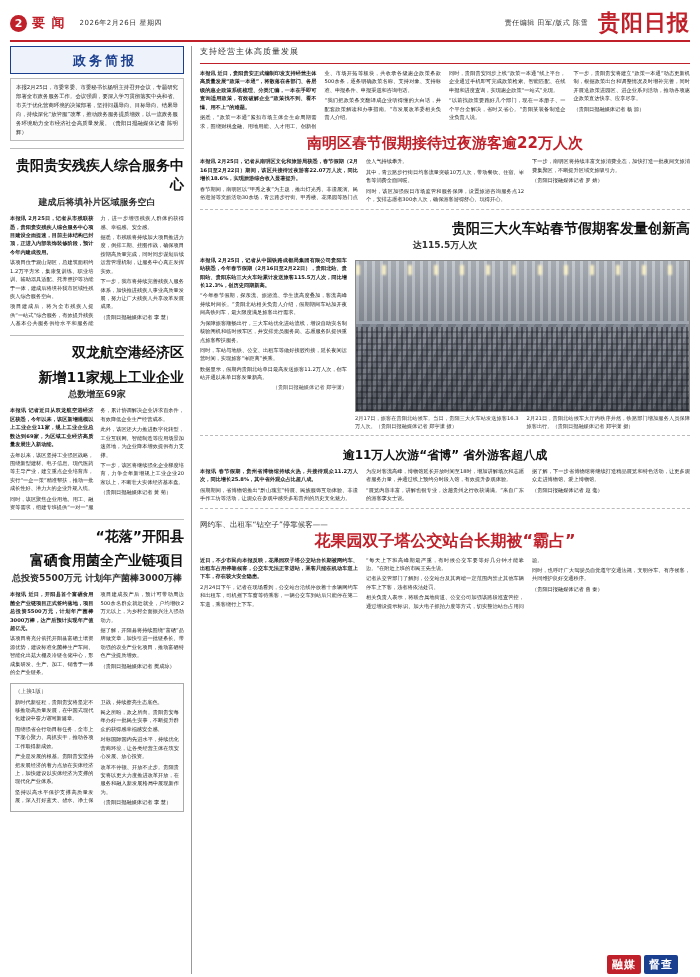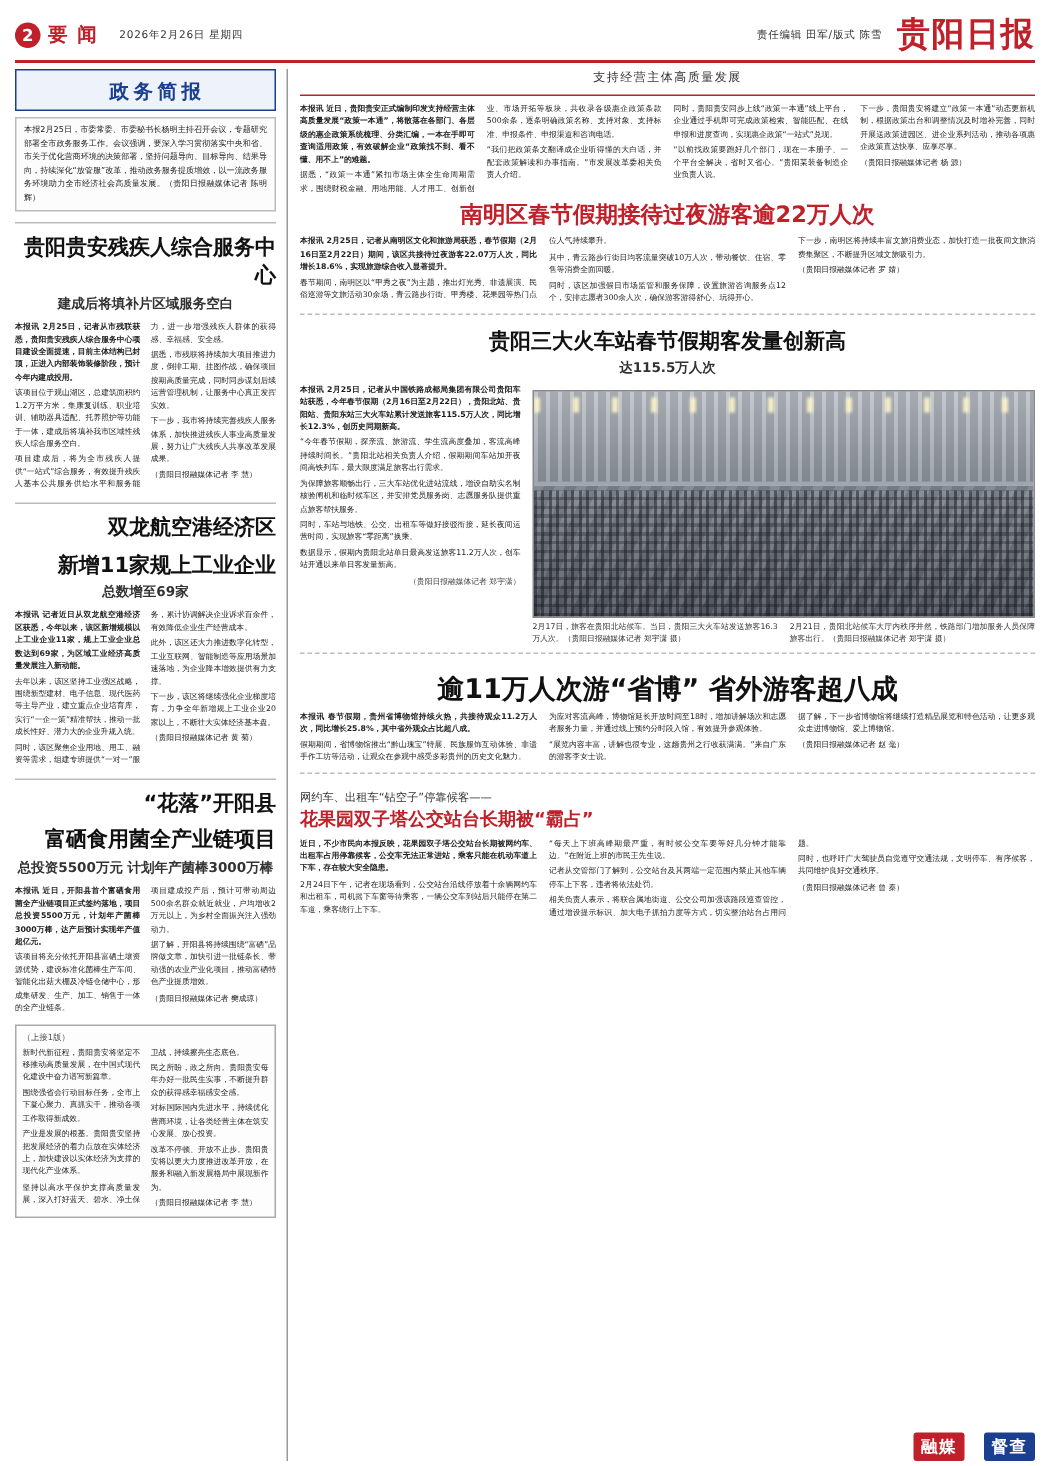--- a/index.html
+++ b/index.html
@@ -50,21 +50,21 @@
   .body-cols{column-count:2;column-gap:7px;column-rule:none;}
   .body-cols p{margin:0 0 2px 0;font-size:5.2px;line-height:1.62;text-align:justify;color:#222;}
   .byline{font-size:5.2px;text-align:right;color:#444;margin-top:2px;}
   .lede{font-weight:bold;}
 
   
   .boxed{border:1px solid #aaa;padding:4px;margin-top:6px;background:#fdfdfd;}
   .boxed .tagline{font-size:5.6px;color:#555;margin-bottom:2px;}
 
   
-  .topline{font-size:8px;text-align:center;color:#333;letter-spacing:1px;margin-bottom:2px;}
+  .topline{font-size:8px;color:#333;letter-spacing:1px;margin-bottom:2px;}
   .megaHL{
     font-size:27px;font-weight:bold;text-align:center;color:#111;letter-spacing:1px;
     font-family:"DejaVu Serif","Liberation Serif",serif;line-height:1.15;margin:2px 0 6px;
   }
   .hr-red{border:0;border-top:1.5px solid #c0202a;margin:4px 0 5px;}
   .r-body{column-count:4;column-gap:8px;}
   .r-body p{margin:0 0 2px 0;font-size:5.2px;line-height:1.62;text-align:justify;color:#222;}
 
   
   .fest-wrap{
@@ -79,21 +79,21 @@
     opacity:.85;
   }
   .fest-left{font-size:11px;font-weight:bold;color:#ffe9a8;letter-spacing:1px;}
   .fest-right{
     margin-left:6px;font-size:14px;font-weight:bold;color:#fff;letter-spacing:2px;
     font-family:"DejaVu Serif","Liberation Serif",serif;
     text-shadow:0 0 3px rgba(0,0,0,.3);
   }
 
   .hlB{font-size:15px;font-weight:bold;text-align:center;color:#c0202a;margin:4px 0 4px;line-height:1.3;}
-  .hlC{font-size:14px;font-weight:bold;text-align:center;color:#111;margin:4px 0 2px;line-height:1.3;}
+  .hlC{font-size:14px;font-weight:bold;text-align:right;color:#111;margin:4px 0 2px;line-height:1.3;}
   .subC{font-size:9px;font-weight:bold;text-align:center;color:#333;margin-bottom:4px;}
   .r3{column-count:3;column-gap:8px;}
   .r3 p,.r2 p{margin:0 0 2px 0;font-size:5.2px;line-height:1.62;text-align:justify;color:#222;}
 
   
   .photo{
     position:relative;width:100%;height:152px;margin:4px 0 2px;overflow:hidden;
     background:linear-gradient(180deg,#6f7885 0%,#8b93a0 28%,#a9aeb6 46%,#7d8490 70%,#5d636e 100%);
     border:1px solid #888;box-sizing:border-box;
   }
@@ -116,27 +116,27 @@
   }
   .photo .lights{
     position:absolute;left:0;top:4px;width:100%;height:10px;
     background:repeating-linear-gradient(90deg,rgba(255,245,200,.9) 0 4px,rgba(255,255,255,0) 4px 26px);
     filter:blur(1px);
   }
   .cap{font-size:5.2px;color:#333;line-height:1.55;text-align:justify;}
   .capwrap{display:flex;gap:8px;}
   .capwrap>div{flex:1;}
 
-  .hlD{font-size:18px;font-weight:bold;text-align:center;color:#111;margin:6px 0 3px;}
+  .hlD{font-size:12px;font-weight:bold;text-align:center;color:#111;margin:6px 0 3px;}
   .kicker{font-size:7.5px;color:#333;margin:6px 0 1px;}
-  .hlE{font-size:12px;font-weight:bold;text-align:left;color:#c0202a;margin:1px 0 4px;}
+  .hlE{font-size:16px;font-weight:bold;text-align:center;color:#c0202a;margin:1px 0 4px;}
 
   
   .badge{
-    position:absolute;right:0;bottom:0;display:flex;align-items:flex-end;gap:13px;
+    position:absolute;right:12px;bottom:0;display:flex;align-items:flex-end;gap:3px;
   }
   .badge .txt{font-size:11px;font-weight:bold;color:#fff;background:#c0202a;padding:2px 5px;border-radius:2px;letter-spacing:1px;}
   .badge .sq{font-size:11px;font-weight:bold;color:#fff;background:#1a3f8f;padding:2px 5px;border-radius:2px;letter-spacing:1px;}
   .sep-dots{border:0;border-top:1px dashed #bbb;margin:5px 0;}
 </style>
 </head>
 <body>
 
 <div class="page">
 

